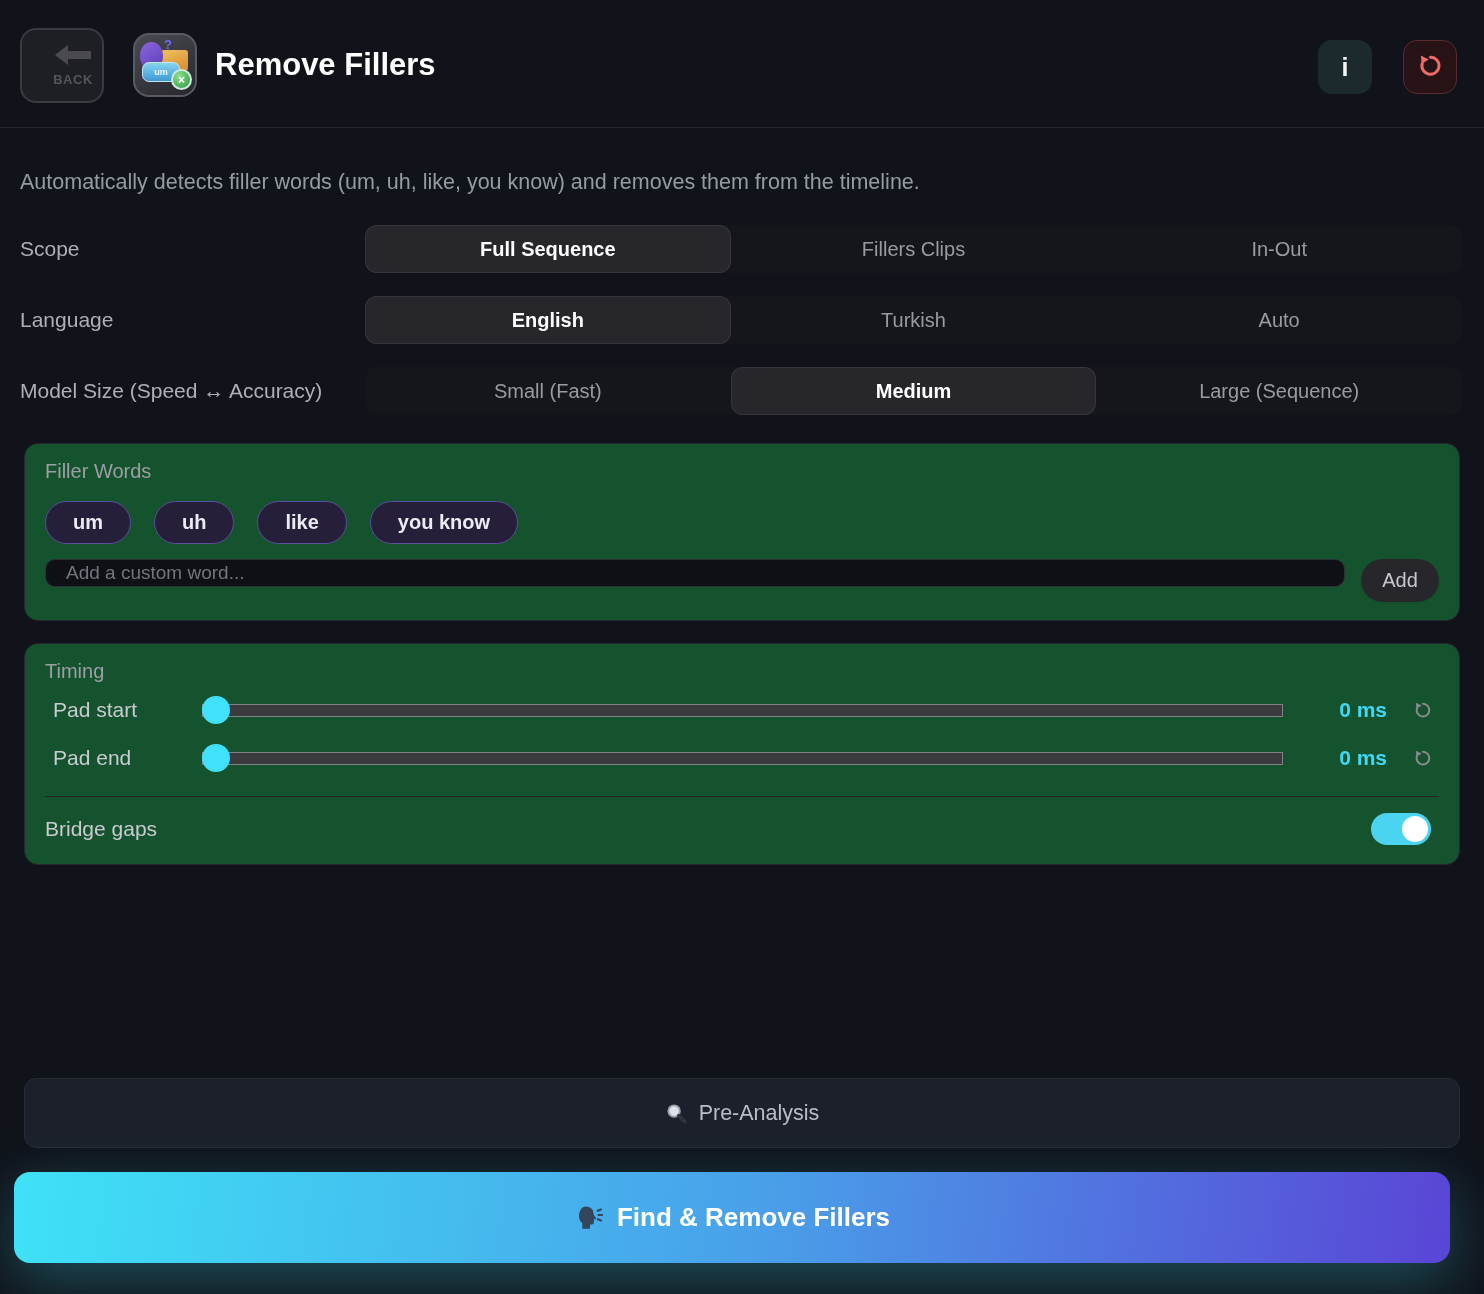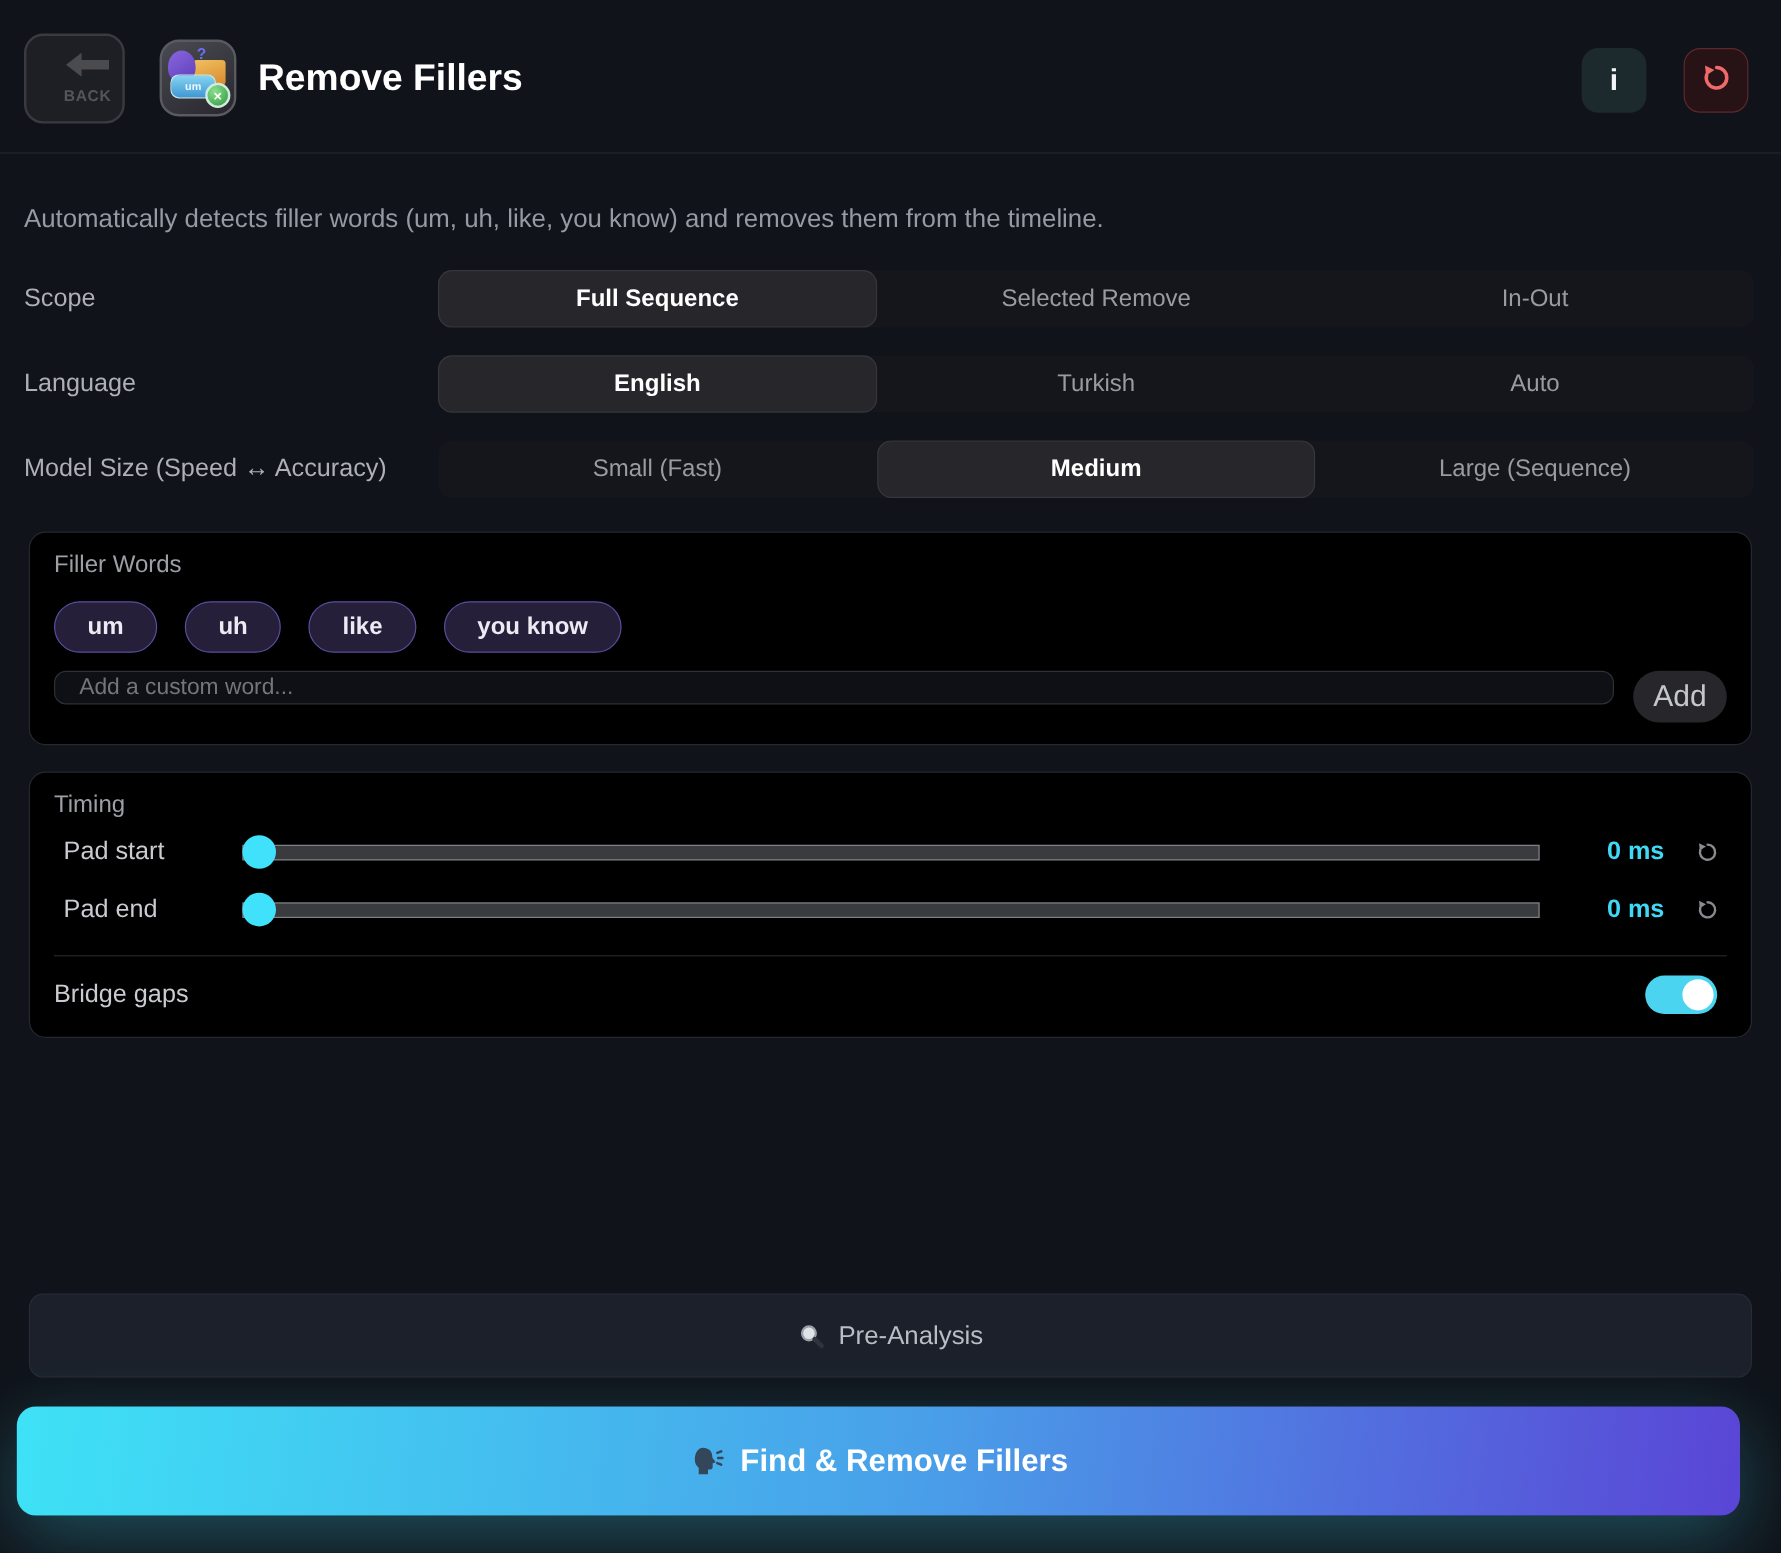--- a/index.html
+++ b/index.html
@@ -59,38 +59,38 @@
     font-size:21px; color:#aeb0b6; }
   .segmented { position:absolute; left:365px; top:0; width:1097px; height:48px;
     background:#15161c; border-radius:12px; display:flex;justify-content:center; }
   .segment { flex:1; display:flex; align-items:center; justify-content:center;
     font-size:20px; color:#9a9ba1; border-radius:12px; cursor:pointer; }
   .segment.selected { background:#26262b; box-shadow:inset 0 0 0 1px #36363c;
     color:#ffffff; font-weight:bold; }
 
   
   .card { position:absolute; left:24px; width:1436px;
-    background:#000000; border:1px solid #262730; border-radius:14px; }
+    background:#14532d; border:1px solid #262730; border-radius:14px; }
   .card-title { position:absolute; left:20px; top:16px; font-size:20px; color:#9d9fa6; }
 
   
   #filler-card { top:443px; height:178px; }
   .chips { position:absolute; left:20px; top:57px; display:flex; gap:23px; }
   .chip { height:43px; padding:0 27px; border-radius:22px;
     background:#251f39; border:1.5px solid #5b4da0;
     display:flex; align-items:center; justify-content:center;
     color:#eceaf2; font-size:20px; font-weight:bold; cursor:pointer; }
   .custom-word-input { position:absolute; left:20px; top:115px; width:1300px; height:28px;
     background:#0f1015; border:1px solid #2e3038; border-radius:10px;
     color:#d0d0d6; font-size:19px; padding:0 20px; outline:none;
     font-family:"Liberation Sans", sans-serif; }
   .custom-word-input::placeholder { color:#73757d; }
   .add-btn { position:absolute; right:20px; top:115px; width:78px; height:43px;
     background:#26262b; border-radius:22px; border:none;
-    color:#c6c7cc; font-size:25px; cursor:pointer;
+    color:#c6c7cc; font-size:20px; cursor:pointer;
     display:flex; align-items:center; justify-content:center;
     font-family:"Liberation Sans", sans-serif; }
 
   
   #timing-card { top:643px; height:222px; }
   .slider-row { position:absolute; left:0; width:1434px; height:36px; }
   .slider-row .row-label { left:28px; height:36px; font-size:21px; color:#c9cbd0;text-align:right; }
   .slider-track { position:absolute; left:177px; top:12px; width:1081px; height:13px;
     background:#3a3b3f; border:1px solid #808184; cursor:pointer; }
   .slider-thumb { position:absolute; left:177px; top:4px; width:28px; height:28px;
@@ -156,21 +156,21 @@
     </span>
   </div>
   <div class="header-divider"></div>
 
   <div class="description">Automatically detects filler words (um, uh, like, you know) and removes them from the timeline.</div>
 
   <div class="setting-row" style="top:225px">
     <div class="row-label">Scope</div>
     <div class="segmented">
       <div class="segment selected">Full Sequence</div>
-      <div class="segment">Selected Remove</div>
+      <div class="segment">Fillers Clips</div>
       <div class="segment">In-Out</div>
     </div>
   </div>
 
   <div class="setting-row" style="top:296px">
     <div class="row-label">Language</div>
     <div class="segmented">
       <div class="segment selected">English</div>
       <div class="segment">Turkish</div>
       <div class="segment">Auto</div>

